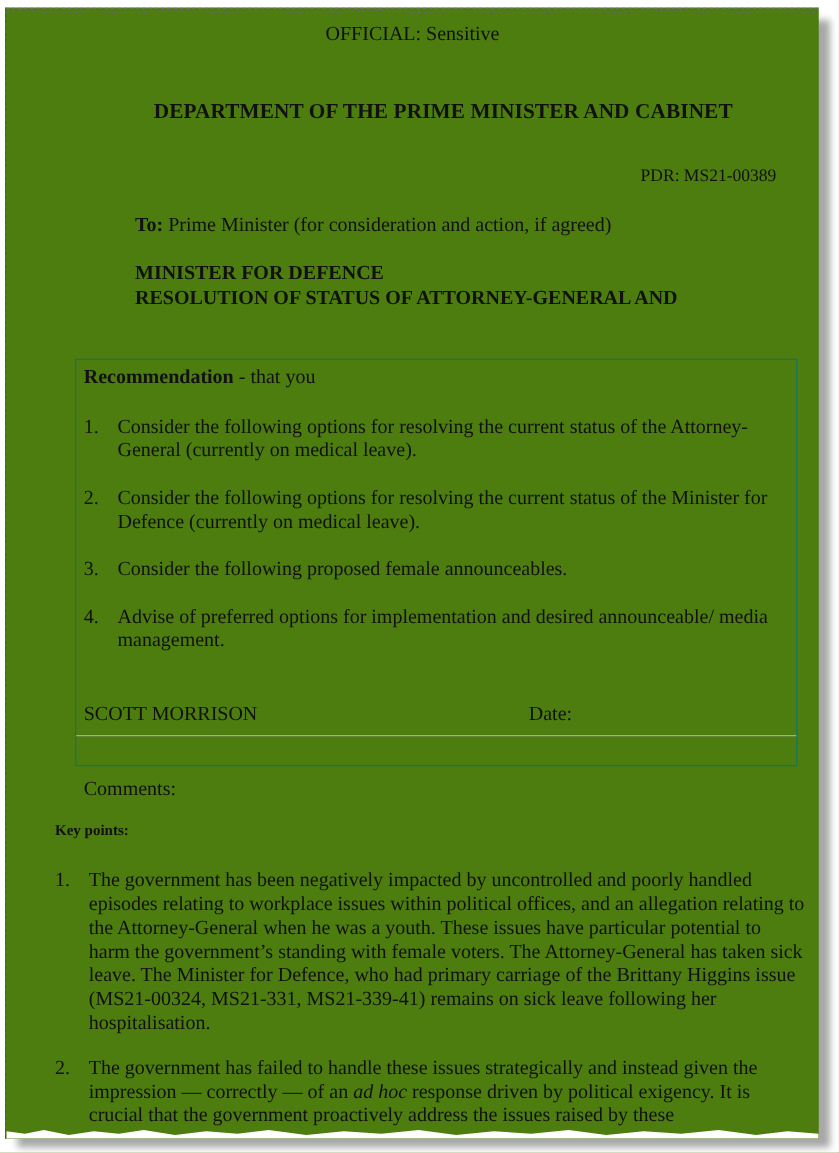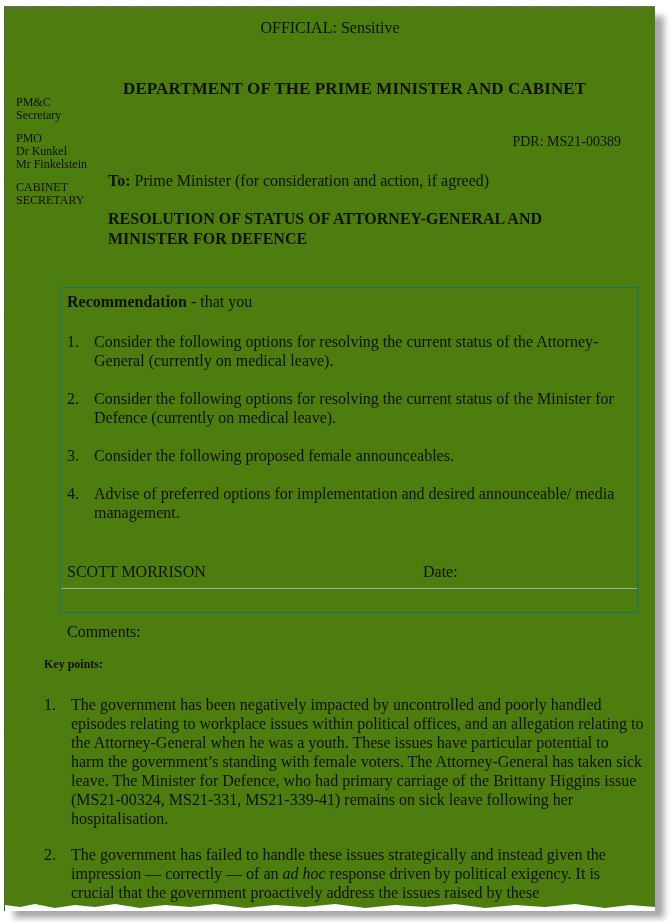--- a/index.html
+++ b/index.html
@@ -127,47 +127,32 @@
 
 <div class="shadow"></div>
 
 <div class="page">
   <svg class="torn-top" viewBox="0 0 650 6" preserveAspectRatio="none">
     <path d="M0 3 L20 1 L40 4 L70 2 L100 4 L130 1 L170 3 L210 2 L250 4 L290 1 L330 3 L370 2 L410 4 L450 2 L490 3 L530 1 L570 4 L610 2 L650 3" stroke="#666" stroke-width="0.8" fill="none" stroke-dasharray="3 2"></path>
   </svg>
 
   <div class="classification">OFFICIAL: Sensitive</div>
 
-  <div class="distribution">
-    <div class="grp">
-      <div>PM&amp;C</div>
-      <div>Secretary</div>
-    </div>
-    <div class="grp">
-      <div>PMO</div>
-      <div>Dr Kunkel</div>
-      <div>Mr Finkelstein</div>
-    </div>
-    <div class="grp">
-      <div>CABINET</div>
-      <div>SECRETARY</div>
-    </div>
-  </div>
 
   <div class="dept-title">DEPARTMENT OF THE PRIME MINISTER AND CABINET</div>
   <div class="pdr">PDR: MS21-00389</div>
 
   <div class="to-line">
     <b>To:</b>
     <span>Prime Minister (for consideration and action, if agreed)</span>
   </div>
 
   <div class="subject">
+    <div>MINISTER FOR DEFENCE</div>
     <div>RESOLUTION OF STATUS OF ATTORNEY-GENERAL AND</div>
-    <div>MINISTER FOR DEFENCE</div>
   </div>
 
   <div class="rec-box">
     <div class="rec-head">
       <b>Recommendation</b><span> - that you</span>
     </div>
     <ol class="rec-list">
       <li><span class="num">1.</span><span>Consider the following options for resolving the current status of the Attorney-General (currently on medical leave).</span></li>
       <li><span class="num">2.</span><span>Consider the following options for resolving the current status of the Minister for Defence (currently on medical leave).</span></li>
       <li><span class="num">3.</span><span>Consider the following proposed female announceables.</span></li>

